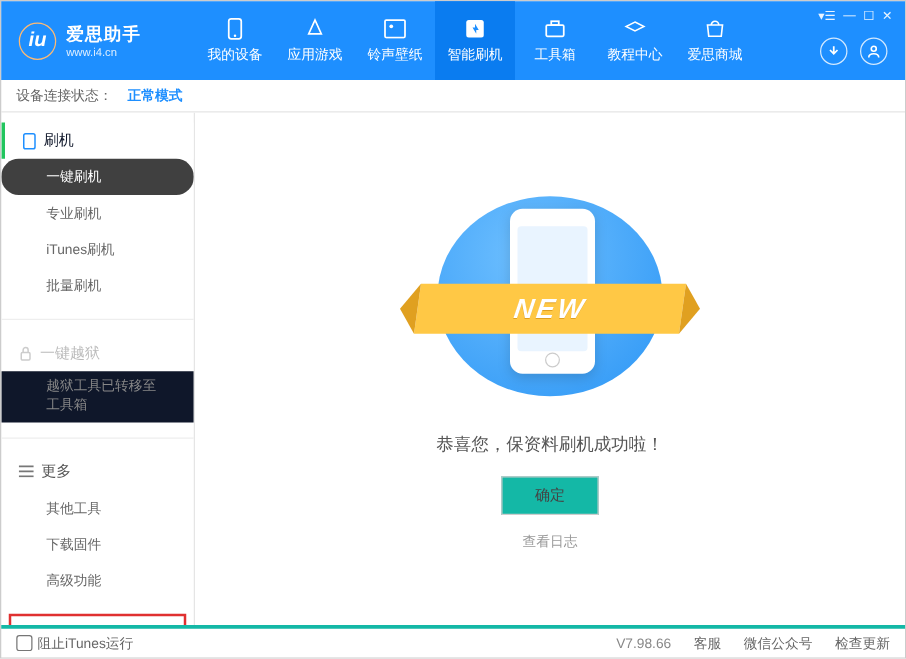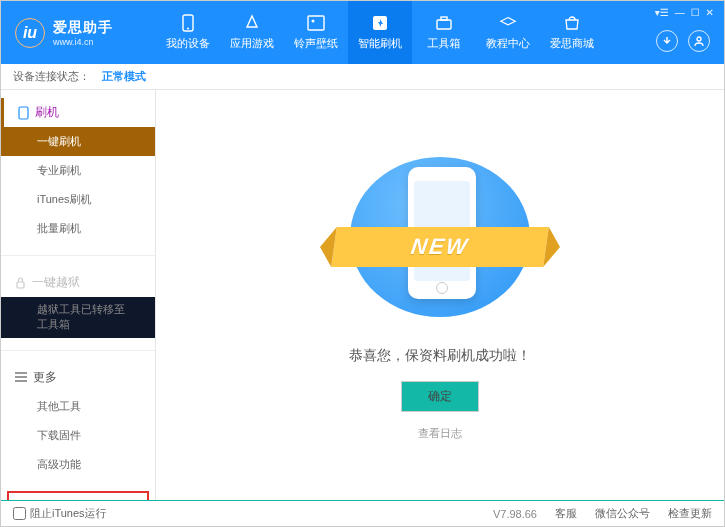--- a/index.html
+++ b/index.html
@@ -26,24 +26,24 @@
 
 
 .status-bar { height: 26px; border-bottom: 1px solid #e5e5e5; display: flex; align-items: center; padding: 0 12px; font-size: 11px; color: #666; }
 .status-mode { color: #1e8fff; font-weight: bold; margin-left: 12px; }
 
 
 .body { flex: 1; display: flex; overflow: hidden; }
 .sidebar { width: 155px; border-right: 1px solid #e5e5e5; display: flex; flex-direction: column; overflow: hidden; }
 .side-section { padding: 8px 0; }
 .side-hdr { display: flex; align-items: center; padding: 6px 14px; font-size: 12px; color: #555; cursor: pointer; gap: 6px; }
-.side-hdr.active { border-left: 3px solid #a16207; color: #a21caf; background: #fff; }
+.side-hdr.active { border-left: 3px solid #22c55e; color: #0f172a; background: #fff; }
 .side-hdr.disabled { color: #bbb; }
 .side-item { padding: 7px 10px 7px 36px; font-size: 11px; color: #666; cursor: pointer; }
-.side-item.active { background: #a16207; color: #fff; }
+.side-item.active { background: #404040; color: #fff; border-radius: 14px; }
 .side-item.gray { background: #0f172a; color: #888; line-height: 1.4; padding-top: 5px; padding-bottom: 5px; }
 .side-hr { border: none; border-top: 1px solid #eee; margin: 4px 0; }
 
 .side-bottom { margin-top: auto; }
 .opt-box { border: 2px solid #e03030; padding: 6px 8px; margin: 4px 6px 6px; display: flex; gap: 10px; align-items: center; font-size: 11px; }
 .opt-box label { display: flex; align-items: center; gap: 3px; color: #666; cursor: pointer; }
 .opt-box label.dim { color: #ccc; }
 
 
 .main { flex: 1; display: flex; flex-direction: column; align-items: center; justify-content: center; position: relative; }
@@ -56,21 +56,21 @@
 .ribbon-body { background: #ffc845; height: 40px; display: flex; align-items: center; justify-content: center; font-weight: 900; font-size: 22px; color: #fff; letter-spacing: 2px; font-style: italic; text-shadow: 0 1px 0 #e0a020; transform: skewX(-8deg); position: relative; }
 .ribbon-body::before, .ribbon-body::after { content: ""; position: absolute; top: 0; width: 0; height: 0; border-top: 20px solid transparent; border-bottom: 20px solid transparent; }
 .ribbon-body::before { left: -14px; border-right: 14px solid #e0a020; }
 .ribbon-body::after { right: -14px; border-left: 14px solid #e0a020; }
 
 .success-text { margin-top: 18px; font-size: 14px; color: #555; }
 .ok-btn { margin-top: 16px; padding: 6px 26px; border: 1px solid #ccc; background: #14b8a6; font-size: 12px; color: #444; cursor: pointer; }
 .view-log { margin-top: 14px; font-size: 11px; color: #999; cursor: pointer; }
 
 
-.footer { height: 26px; border-top: 1px solid #14b8a6; display: flex; align-items: center; padding: 0 12px; font-size: 11px; color: #666; }
+.footer { height: 26px; border-top: 3px solid #14b8a6; display: flex; align-items: center; padding: 0 12px; font-size: 11px; color: #666; }
 .footer label { display: flex; align-items: center; gap: 4px; cursor: pointer; }
 .footer-spacer { flex: 1; }
 .footer-item { margin-left: 18px; color: #666; cursor: pointer; }
 .version { color: #888; }
 
 svg { display: block; }
 </style>
 </head>
 <body>
 

